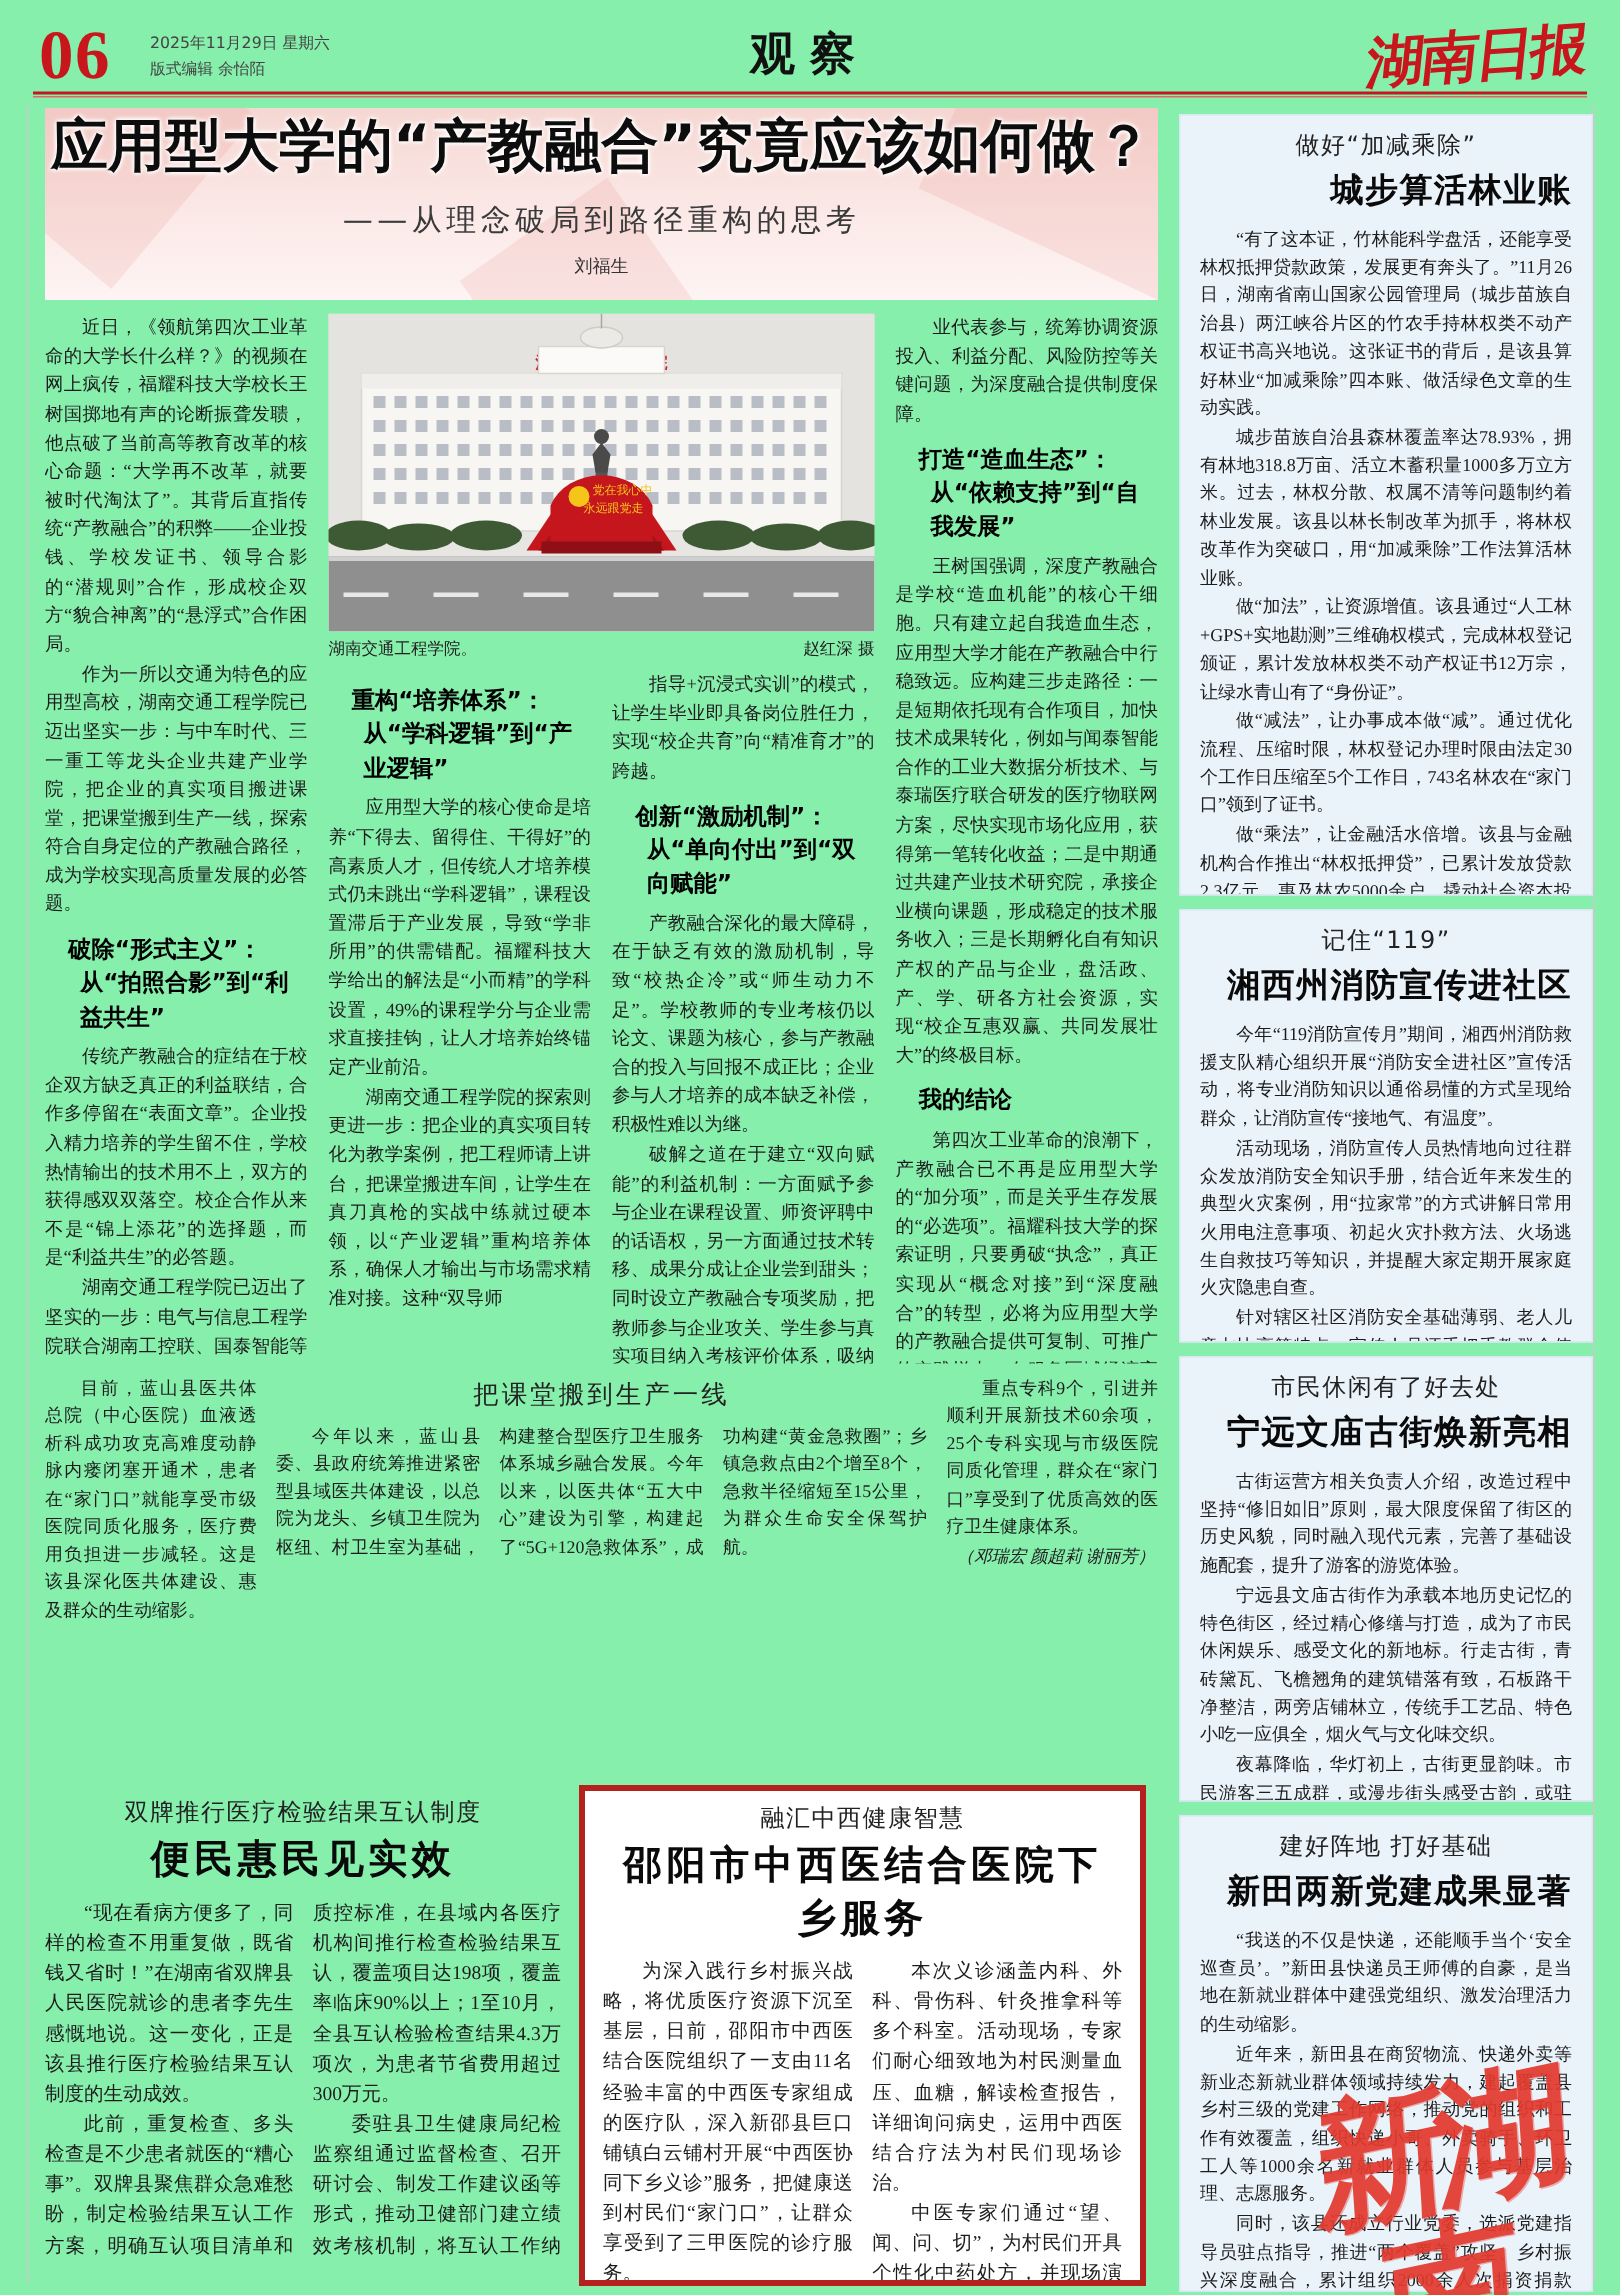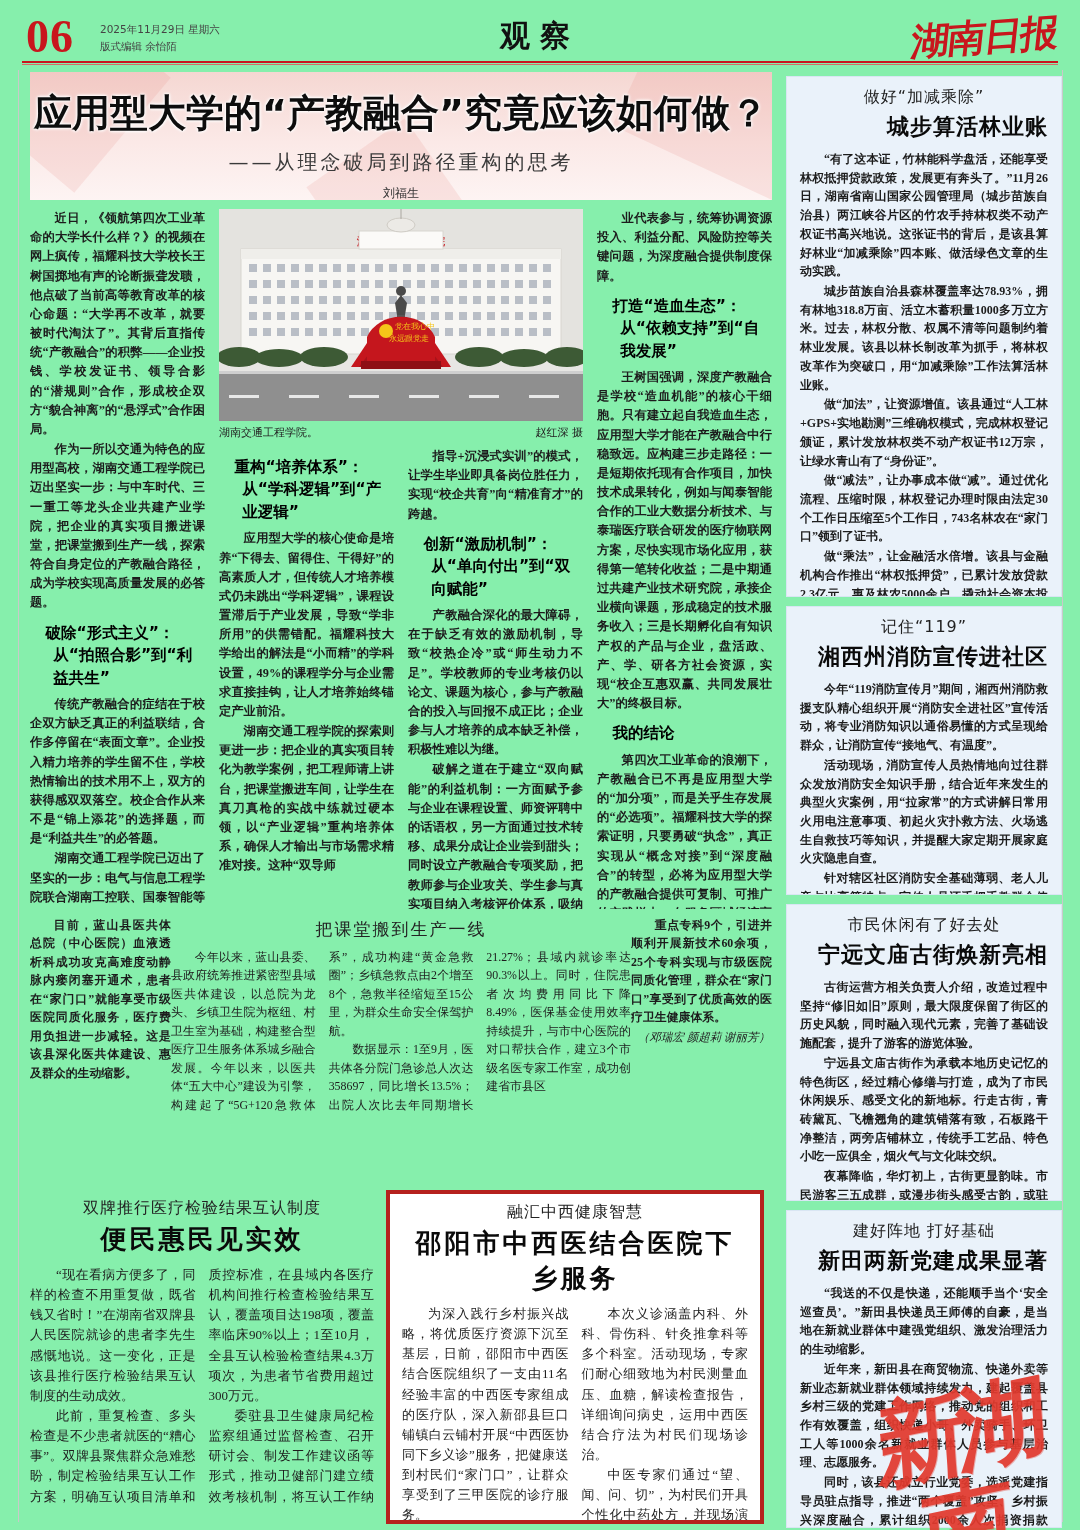--- a/index.html
+++ b/index.html
@@ -17,46 +17,46 @@
   .masthead { position:absolute; right:2px; top:4px; font:bold 38px "DejaVu Serif",serif; color:#c8161d; transform:skewX(-10deg) rotate(-4deg); letter-spacing:-2px; }
   .header-rule { position:absolute; left:22px; right:22px; top:61px; height:4px; border-top:2px solid #c8161d; border-bottom:1px solid #d96a66; }
 
   
   .main-article { position:absolute; left:30px; top:72px; width:742px; }
   .banner { position:relative; height:128px; background:linear-gradient(180deg,#f5d7d2 0%,#fbe9e7 55%,#fdf4f3 100%); overflow:hidden; }
   .banner .shape { position:absolute; background:rgba(228,120,110,.14); }
   .s1 { width:150px;height:150px; transform:rotate(40deg); left:-40px; top:-60px; }
   .s2 { width:180px;height:180px; transform:rotate(25deg); right:-50px; top:-80px; }
   .s3 { width:120px;height:120px; transform:rotate(55deg); left:300px; top:70px; background:rgba(228,120,110,.08); }
-  .headline { position:relative; text-align:center; padding-top:16px; font:bold 38px "DejaVu Sans",sans-serif; color:#0d0d0d; letter-spacing:0; text-shadow:0 0 3px #fff,0 0 3px #fff,0 0 4px #fff; }
+  .headline { position:relative; text-align:center; padding-top:0; font:bold 38px "DejaVu Sans",sans-serif; color:#0d0d0d; letter-spacing:0; text-shadow:0 0 3px #fff,0 0 3px #fff,0 0 4px #fff; }
   .subhead-line { position:relative; text-align:center; margin-top:10px; font:20px "DejaVu Sans",sans-serif; color:#3a3a3a; letter-spacing:3px; }
   .author { position:relative; text-align:center; margin-top:9px; font:12px "DejaVu Sans",sans-serif; color:#333; }
 
   .cols { position:relative; display:flex; gap:14px; margin-top:9px; height:700px; overflow:hidden; }
   .col { flex:1 1 0; overflow:hidden; }
-  .col p, .sb-body p, .flow p { font-size:12.3px; line-height:1.56; text-align:justify; text-indent:2em; color:#1c1c1c; margin-bottom:1px;font-weight:bold; }
+  .col p, .sb-body p, .flow p { font-size:12.3px; line-height:1.56; text-align:justify; text-indent:2em; color:#1c1c1c; margin-bottom:1px; }
   .col h3 { font:bold 15.5px "DejaVu Sans",sans-serif; color:#000; margin:9px 0 6px; line-height:1.45; text-align:left; padding-left:1.5em; text-indent:-0.5em; }
   .photo-spacer { height:238px; }
 
   .photo-fig { position:absolute; left:189px; top:0; width:364px; height:238px; }
   .photo-fig svg { display:block; width:364px; height:212px; background:#e7e6e3; }
   .caption-row { display:flex; justify-content:space-between; margin-top:4px; font:11px "DejaVu Sans",sans-serif; color:#222; }
 
   
   .sidebar { position:absolute; left:786px; top:76px; width:276px; display:flex; flex-direction:column; gap:9px; }
   .sb-article { background:#eaf2fa; border:1px solid #d9e6f3; padding:10px 13px 8px; overflow:hidden; }
   .sb-article:nth-child(1){ height:521px; } .sb-article:nth-child(2){ height:289px; }
   .sb-article:nth-child(3){ height:297px; } .sb-article:nth-child(4){ height:318px; }
   .sb-kicker { text-align:center; font:16px "DejaVu Sans",sans-serif; color:#222; letter-spacing:1px; }
   .sb-headline { text-align:right; font:bold 22px "Liberation Serif",serif; color:#0a0a0a; margin:4px 0 8px; letter-spacing:1px; }
   .sb-body p { font-size:12px; }
   .byline { text-align:right; font:italic 11.5px "Liberation Serif",serif; color:#222; text-indent:0; margin-top:3px; padding-right:2px; }
 
   
-  .lanshan { position:absolute; left:30px; top:916px; width:742px; height:274px; display:flex; overflow:hidden; }
+  .lanshan { position:absolute; left:30px; top:916px; width:742px; height:274px; display:flex; gap:13px; overflow:hidden; }
   .l-side { width:141px; overflow:hidden; }
   .l-side p, .l-mid-cols p { font-size:11.9px; line-height:1.55; text-align:justify; text-indent:2em; color:#1c1c1c; }
   .l-mid { flex:1; }
   .l-head { text-align:center; padding:2px 0 7px; }
   .l-kicker { font:17px "DejaVu Sans",sans-serif; color:#222; letter-spacing:2px; }
   .l-headline { font:bold 30px "Liberation Serif",serif; color:#0a0a0a; margin-top:4px; letter-spacing:2px; }
   .l-mid-cols { column-count:3; column-gap:13px; height:192px; overflow:hidden; }
 
   
   .shuangpai { position:absolute; left:30px; top:1198px; width:344px; height:326px; overflow:hidden; }
@@ -362,21 +362,20 @@
   <section class="lanshan">
     <div class="l-side flow">
         <p>目前，蓝山县医共体总院（中心医院）血液透析科成功攻克高难度动静脉内瘘闭塞开通术，患者在“家门口”就能享受市级医院同质化服务，医疗费用负担进一步减轻。这是该县深化医共体建设、惠及群众的生动缩影。</p>
       </div>
     <div class="l-mid">
       <div class="l-head">
         <div class="l-kicker">把课堂搬到生产一线</div>
       </div>
       <div class="l-mid-cols">
           <p>今年以来，蓝山县委、县政府统筹推进紧密型县域医共体建设，以总院为龙头、乡镇卫生院为枢纽、村卫生室为基础，构建整合型医疗卫生服务体系城乡融合发展。今年以来，以医共体“五大中心”建设为引擎，构建起了“5G+120急救体系”，成功构建“黄金急救圈”；乡镇急救点由2个增至8个，急救半径缩短至15公里，为群众生命安全保驾护航。</p>
-          <p>数据显示：1至9月，医共体各分院门急诊总人次达358697，同比增长13.5%；出院人次比去年同期增长21.27%；县域内就诊率达90.3%以上。同时，住院患者次均费用同比下降8.49%，医保基金使用效率持续提升，与市中心医院的对口帮扶合作，建立3个市级名医专家工作室，成功创建省市县区</p>
         </div>
     </div>
     <div class="l-side">
       <div class="flow">
           <p>重点专科9个，引进并顺利开展新技术60余项，25个专科实现与市级医院同质化管理，群众在“家门口”享受到了优质高效的医疗卫生健康体系。</p>
         </div>
       <div class="byline">（邓瑞宏  颜超莉  谢丽芳）</div>
     </div>
   </section>
 

